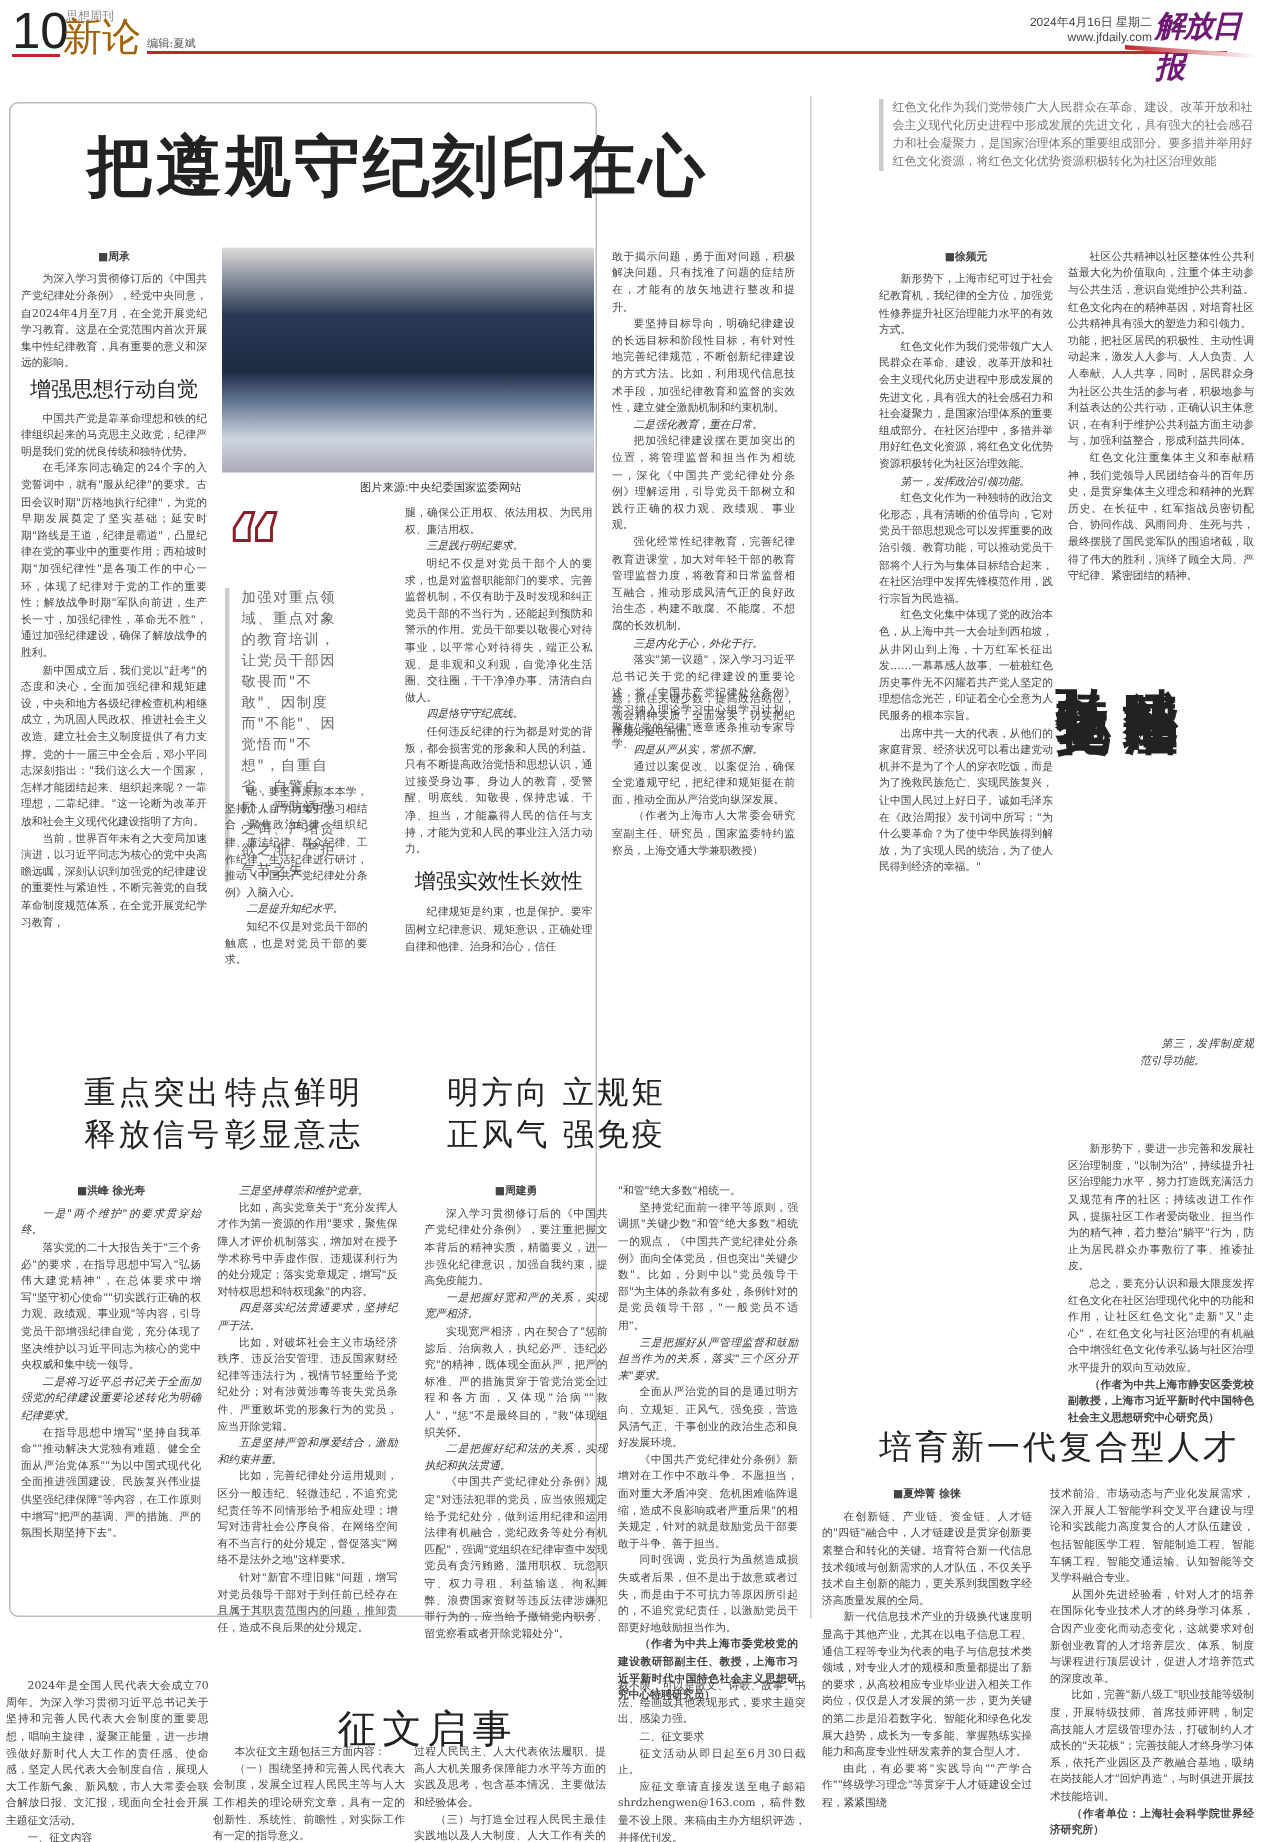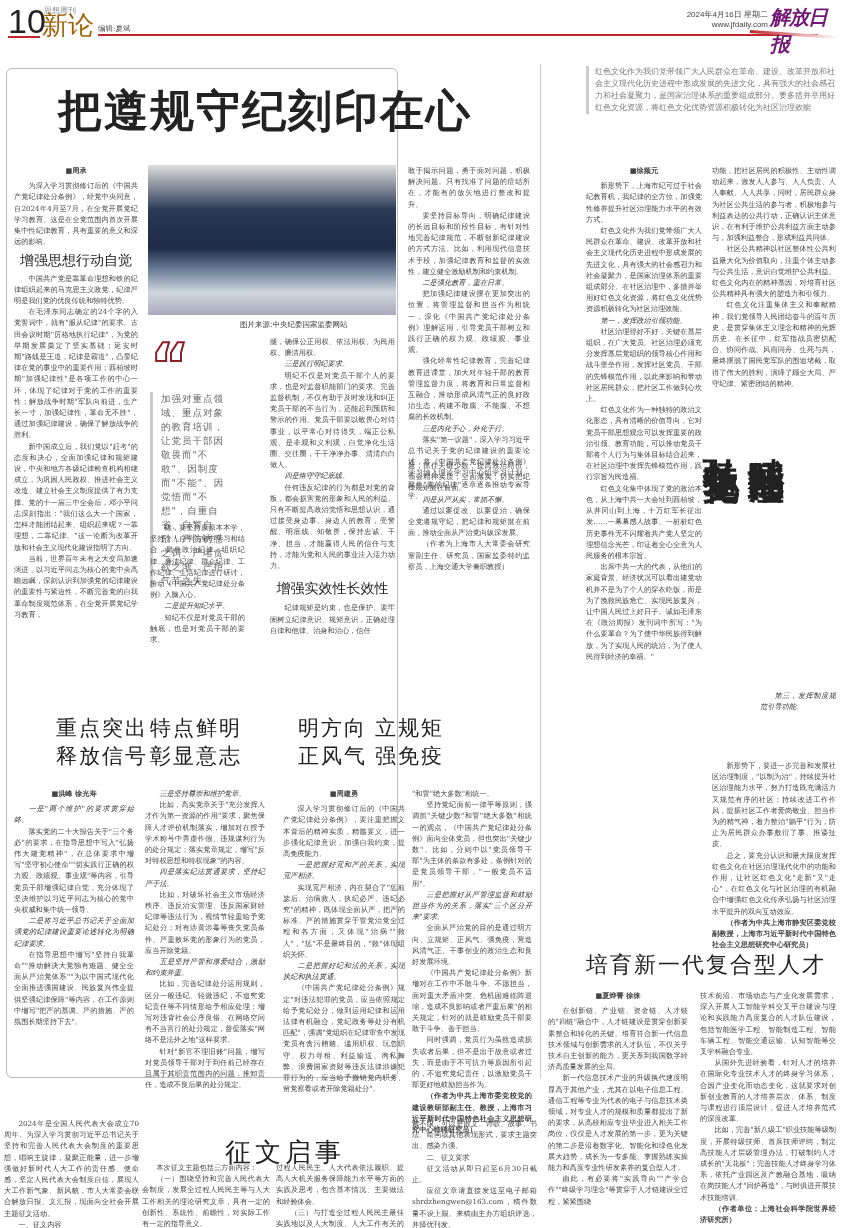--- a/index.html
+++ b/index.html
@@ -159,32 +159,31 @@
 
 <div class="abs divider-v" style="left:540px; top:64px; height:1015px;"></div>
 
 <div class="abs right-lede">红色文化作为我们党带领广大人民群众在革命、建设、改革开放和社会主义现代化历史进程中形成发展的先进文化，具有强大的社会感召力和社会凝聚力，是国家治理体系的重要组成部分。要多措并举用好红色文化资源，将红色文化优势资源积极转化为社区治理效能</div>
 
 <div class="abs col" style="left:586px; top:165px; width:116px; font-family:'DejaVu Serif',serif;">
   <p class="byline">■徐频元</p>
   <p>新形势下，上海市纪可过于社会纪教育机，我纪律的全方位，加强党性修养提升社区治理能力水平的有效方式。</p>
   <p>红色文化作为我们党带领广大人民群众在革命、建设、改革开放和社会主义现代化历史进程中形成发展的先进文化，具有强大的社会感召力和社会凝聚力，是国家治理体系的重要组成部分。在社区治理中，多措并举用好红色文化资源，将红色文化优势资源积极转化为社区治理效能。</p>
   <p class="sub">第一，发挥政治引领功能。</p>
-  <p>社区治理得好不好，关键在基层组织，在广大党员。社区治理必须充分发挥基层党组织的领导核心作用和战斗堡垒作用，发挥社区党员、干部的先锋模范作用，以此来影响和带动社区居民群众，把社区工作做到心坎上。</p>
   <p>红色文化作为一种独特的政治文化形态，具有清晰的价值导向，它对党员干部思想观念可以发挥重要的政治引领、教育功能，可以推动党员干部将个人行为与集体目标结合起来，在社区治理中发挥先锋模范作用，践行宗旨为民造福。</p>
   <p>红色文化集中体现了党的政治本色，从上海中共一大会址到西柏坡，从井冈山到上海，十万红军长征出发……一幕幕感人故事、一桩桩红色历史事件无不闪耀着共产党人坚定的理想信念光芒，印证着全心全意为人民服务的根本宗旨。</p>
   <p>出席中共一大的代表，从他们的家庭背景、经济状况可以看出建党动机并不是为了个人的穿衣吃饭，而是为了挽救民族危亡、实现民族复兴，让中国人民过上好日子。诚如毛泽东在《政治周报》发刊词中所写："为什么要革命？为了使中华民族得到解放，为了实现人民的统治，为了使人民得到经济的幸福。"</p>
 </div>
 
 <div class="abs vert-title" style="left:700px; top:430px;">弘扬红色文化</div>
 <div class="abs vert-title" style="left:745px; top:430px;">赋能社区治理</div>
 
 <div class="abs col" style="left:712px; top:165px; width:124px; font-family:'DejaVu Serif',serif;">
+  <p>社区公共精神以社区整体性公共利益最大化为价值取向，注重个体主动参与公共生活，意识自觉维护公共利益。红色文化内在的精神基因，对培育社区公共精神具有强大的塑造力和引领力。</p>
   <p style="text-indent:0">功能，把社区居民的积极性、主动性调动起来，激发人人参与、人人负责、人人奉献、人人共享，同时，居民群众身为社区公共生活的参与者，积极地参与利益表达的公共行动，正确认识主体意识，在有利于维护公共利益方面主动参与，加强利益整合，形成利益共同体。</p>
-  <p>社区公共精神以社区整体性公共利益最大化为价值取向，注重个体主动参与公共生活，意识自觉维护公共利益。红色文化内在的精神基因，对培育社区公共精神具有强大的塑造力和引领力。</p>
   <p>红色文化注重集体主义和奉献精神，我们党领导人民团结奋斗的百年历史，是贯穿集体主义理念和精神的光辉历史。在长征中，红军指战员密切配合、协同作战、风雨同舟、生死与共，最终摆脱了国民党军队的围追堵截，取得了伟大的胜利，演绎了顾全大局、严守纪律、紧密团结的精神。</p>
 </div>
 
 <div class="abs col" style="left:760px; top:690px; width:76px; font-family:'DejaVu Serif',serif;">
   <p class="sub">第三，发挥制度规范引导功能。</p>
 </div>
 
 <div class="abs col" style="left:712px; top:760px; width:124px; font-family:'DejaVu Serif',serif;">
   <p>新形势下，要进一步完善和发展社区治理制度，"以制为治"，持续提升社区治理能力水平，努力打造既充满活力又规范有序的社区；持续改进工作作风，提振社区工作者爱岗敬业、担当作为的精气神，着力整治"躺平"行为，防止为居民群众办事敷衍了事、推诿扯皮。</p>
   <p>总之，要充分认识和最大限度发挥红色文化在社区治理现代化中的功能和作用，让社区红色文化"走新"又"走心"，在红色文化与社区治理的有机融合中增强红色文化传承弘扬与社区治理水平提升的双向互动效应。</p>

